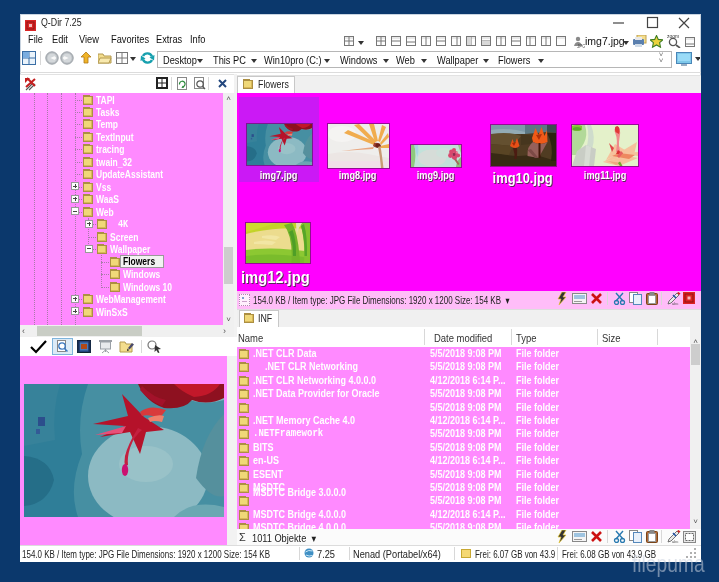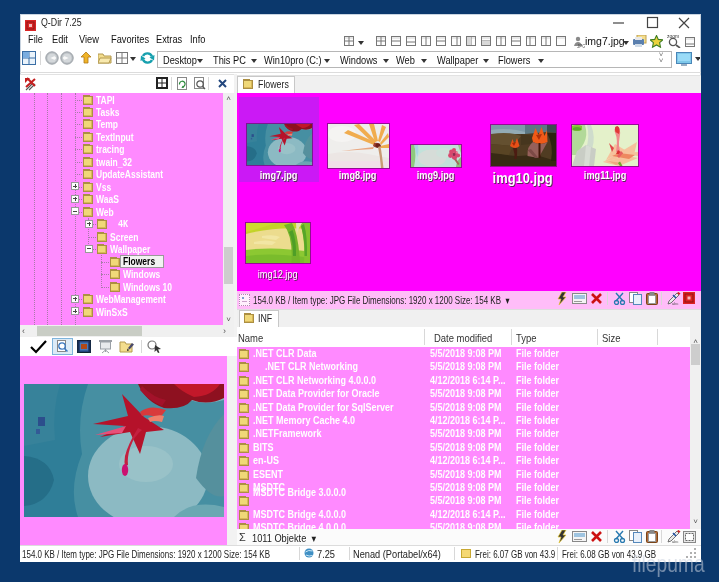--- a/index.html
+++ b/index.html
@@ -540,21 +540,21 @@
 <path d="M8 19 Q20 16 30 19 L26 22 Q16 21 8 21 Z" fill="#f2e6a4"></path>
 <path d="M0 27 Q30 23 64 29 V40 H0 Z" fill="#8cc832"></path>
 <path d="M0 33 Q30 29 64 35 V40 H0 Z" fill="#7abc2c"></path>
 <path d="M38 2 Q47 13 45.5 40 L54 40 Q52.5 11 46 0 Z" fill="#74b42a"></path>
 <path d="M43 9 Q47.5 19 47 33 L50 33 Q50.5 17 46.5 7 Z" fill="#4e9e27"></path>
 <path d="M54 0 Q59.5 16 58 40 H64 V0 Z" fill="#86c22e"></path>
 <path d="M55 3 Q59 17 58.5 33 L61 33 Q61.5 13 58 1 Z" fill="#57a628"></path>
 <path d="M50 0 H56 Q53 4 51 10 Q50 4 50 0 Z" fill="#e8e4b0"></path>
 
 </svg></div>
-<div class="a" style="left:238px;top:269px;width:80px;text-align:center;font-size:10px;font-weight:normal;color:#fff;text-shadow:1px 1px 0 #5a2a5a;"><span class="sxc">img12.jpg</span></div>
+<div class="a" style="left:238px;top:269px;width:80px;font-size:16px;font-weight:bold;color:#fff;text-shadow:1px 1px 0 #5a2a5a;"><span class="sxc">img12.jpg</span></div>
 
 <div class="a" style="left:237px;top:291px;width:464px;height:18px;background:#ffbdf8;"></div>
 <div class="a" style="left:239px;top:294px;width:11px;height:12px;border:1px dotted #b089b0;background:#fff0fd;box-sizing:border-box;">
     <div class="a" style="left:2px;top:2px;width:2px;height:2px;background:#7aa0d0;"></div>
     <div class="a" style="left:2px;top:6px;width:5px;height:1px;background:#caa0ca;"></div>
   </div>
 <div class="a" style="left:253px;top:294px;font-size:10.5px;color:#222;"><span class="sxa">154.0 KB / Item type: JPG File Dimensions: 1920 x 1200 Size: 154 KB &nbsp;▾</span></div>
 <svg class="a" style="left:556px;top:292px;" width="13" height="13">
 <path d="M6 0 L2 7 L5 7 L3 13 L10 5 L7 5 L10 0 Z" fill="#333" stroke="#e8c830" stroke-width="0.7"></path>
   </svg>
@@ -622,29 +622,28 @@
 <div class="a wt" style="left:279px;top:14.4px;"><span class="sxl">File folder</span></div>
 <div class="folder" style="left:2px;top:28.8px;"></div>
 <div class="a wt" style="left:16px;top:27.8px;"><span class="sxl">.NET CLR Networking 4.0.0.0</span></div>
 <div class="a wt" style="left:193px;top:27.8px;"><span class="sxl">4/12/2018 6:14 P...</span></div>
 <div class="a wt" style="left:279px;top:27.8px;"><span class="sxl">File folder</span></div>
 <div class="folder" style="left:2px;top:42.2px;"></div>
 <div class="a wt" style="left:16px;top:41.2px;"><span class="sxl">.NET Data Provider for Oracle</span></div>
 <div class="a wt" style="left:193px;top:41.2px;"><span class="sxl">5/5/2018 9:08 PM</span></div>
 <div class="a wt" style="left:279px;top:41.2px;"><span class="sxl">File folder</span></div>
 <div class="folder" style="left:2px;top:55.6px;"></div>
-<div class="a wt" style="left:16px;top:54.6px;"><span class="sxl">.NET Data Provider for SqlServer</span></div>
 <div class="a wt" style="left:193px;top:54.6px;"><span class="sxl">5/5/2018 9:08 PM</span></div>
 <div class="a wt" style="left:279px;top:54.6px;"><span class="sxl">File folder</span></div>
 <div class="folder" style="left:2px;top:69.0px;"></div>
 <div class="a wt" style="left:16px;top:68.0px;"><span class="sxl">.NET Memory Cache 4.0</span></div>
 <div class="a wt" style="left:193px;top:68.0px;"><span class="sxl">4/12/2018 6:14 P...</span></div>
 <div class="a wt" style="left:279px;top:68.0px;"><span class="sxl">File folder</span></div>
 <div class="folder" style="left:2px;top:82.4px;"></div>
-<div class="a wt" style="left:16px;top:81.4px;"><span class="sxl">.NETFramework</span></div>
+<div class="a wt" style="left:16px;top:81.4px;font-family:Liberation Mono, monospace;"><span class="sxl">.NETFramework</span></div>
 <div class="a wt" style="left:193px;top:81.4px;"><span class="sxl">5/5/2018 9:08 PM</span></div>
 <div class="a wt" style="left:279px;top:81.4px;"><span class="sxl">File folder</span></div>
 <div class="folder" style="left:2px;top:95.8px;"></div>
 <div class="a wt" style="left:16px;top:94.8px;"><span class="sxl">BITS</span></div>
 <div class="a wt" style="left:193px;top:94.8px;"><span class="sxl">5/5/2018 9:08 PM</span></div>
 <div class="a wt" style="left:279px;top:94.8px;"><span class="sxl">File folder</span></div>
 <div class="folder" style="left:2px;top:109.2px;"></div>
 <div class="a wt" style="left:16px;top:108.2px;text-align:right;"><span class="sxl">en-US</span></div>
 <div class="a wt" style="left:193px;top:108.2px;"><span class="sxl">4/12/2018 6:14 P...</span></div>
 <div class="a wt" style="left:279px;top:108.2px;"><span class="sxl">File folder</span></div>

